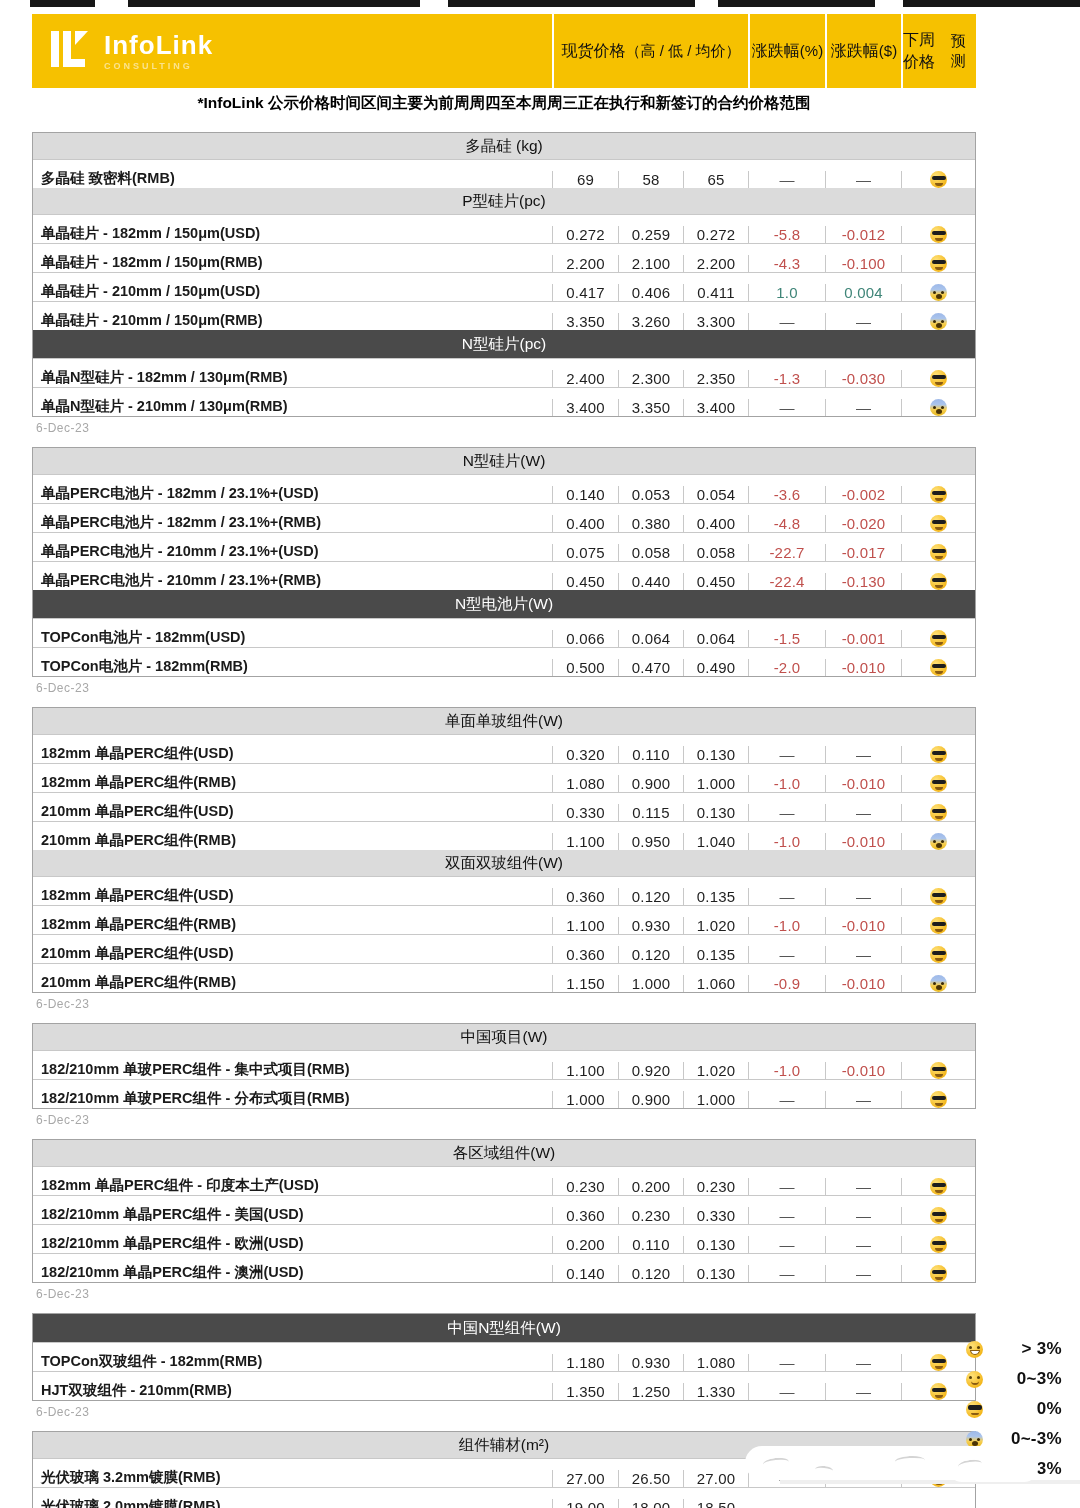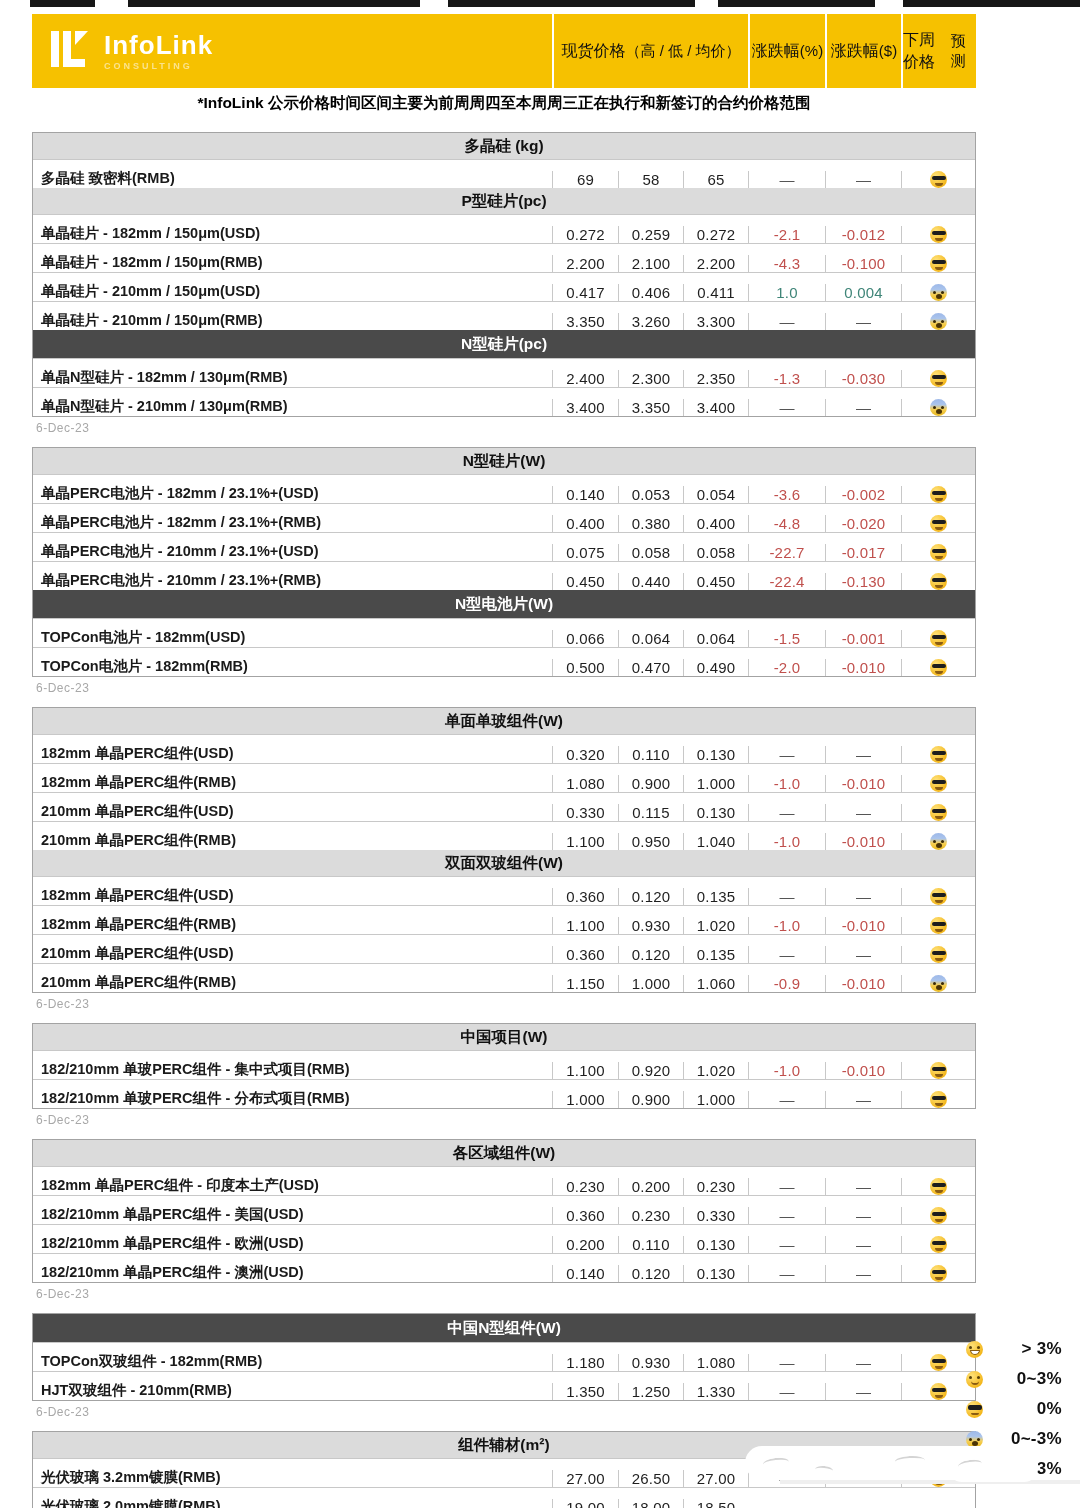--- a/index.html
+++ b/index.html
@@ -21,21 +21,21 @@
   .yh-cell .l1{font-size:16px;line-height:22px}
   .yh-cell .l2{font-size:15px;line-height:20px}
   .yh-price{width:196px}.yh-pct{width:77px}.yh-usd{width:76px}.yh-fc{width:72px}
 
   
   .note-row{height:30px;display:flex;align-items:center;justify-content:center;
     font-size:15.5px;font-weight:700;color:#000;margin-bottom:14px}
 
   
   .price-block{border:1px solid #A3A3A3;background:#fff}
-  .section-header{display:flex;align-items:center;justify-content:center;font-weight:700}
+  .section-header{display:flex;align-items:center;justify-content:center;font-weight:400}
   .section-header.light{height:26px;background:#DBDBDB;color:#111;font-size:15.5px}
   .section-header.dark{height:28px;background:#4A4A4A;color:#fff;font-size:15.5px}
   .row{display:flex;height:28px;border-top:1px solid #C8C8C8;align-items:flex-end}
   .c-name{flex:1 1 auto;display:flex;align-items:center;padding-left:8px;
     font-size:14.5px;font-weight:700;color:#1a1a1a;box-sizing:border-box}
   .c-num,.c-emo{display:flex;align-items:center;justify-content:center;
     border-left:1px solid #C8C8C8;box-sizing:border-box;font-size:15px;color:#1f1f1f;letter-spacing:.2px}
   .c-h{width:66px}.c-l{width:65px}.c-a{width:65px}
   .c-pct{width:77px}.c-usd{width:76px}.c-emo{width:74px}
   .neg{color:#C0504D}.pos{color:#3F8578}.dash{color:#555}
@@ -133,21 +133,21 @@
           <div class="c-emo">
             <div class="emo emo-sunglasses"></div>
           </div>
         </div>
         <div class="section-header light">P型硅片(pc)</div>
         <div class="row">
           <div class="c-name">单晶硅片 - 182mm / 150μm(USD)</div>
           <div class="c-num c-h">0.272</div>
           <div class="c-num c-l">0.259</div>
           <div class="c-num c-a">0.272</div>
-          <div class="c-num c-pct neg">-2.1</div>
+          <div class="c-num c-pct neg">-5.8</div>
           <div class="c-num c-usd neg">-0.012</div>
           <div class="c-emo">
             <div class="emo emo-sunglasses"></div>
           </div>
         </div>
         <div class="row">
           <div class="c-name">单晶硅片 - 182mm / 150μm(RMB)</div>
           <div class="c-num c-h">2.200</div>
           <div class="c-num c-l">2.100</div>
           <div class="c-num c-a">2.200</div>

